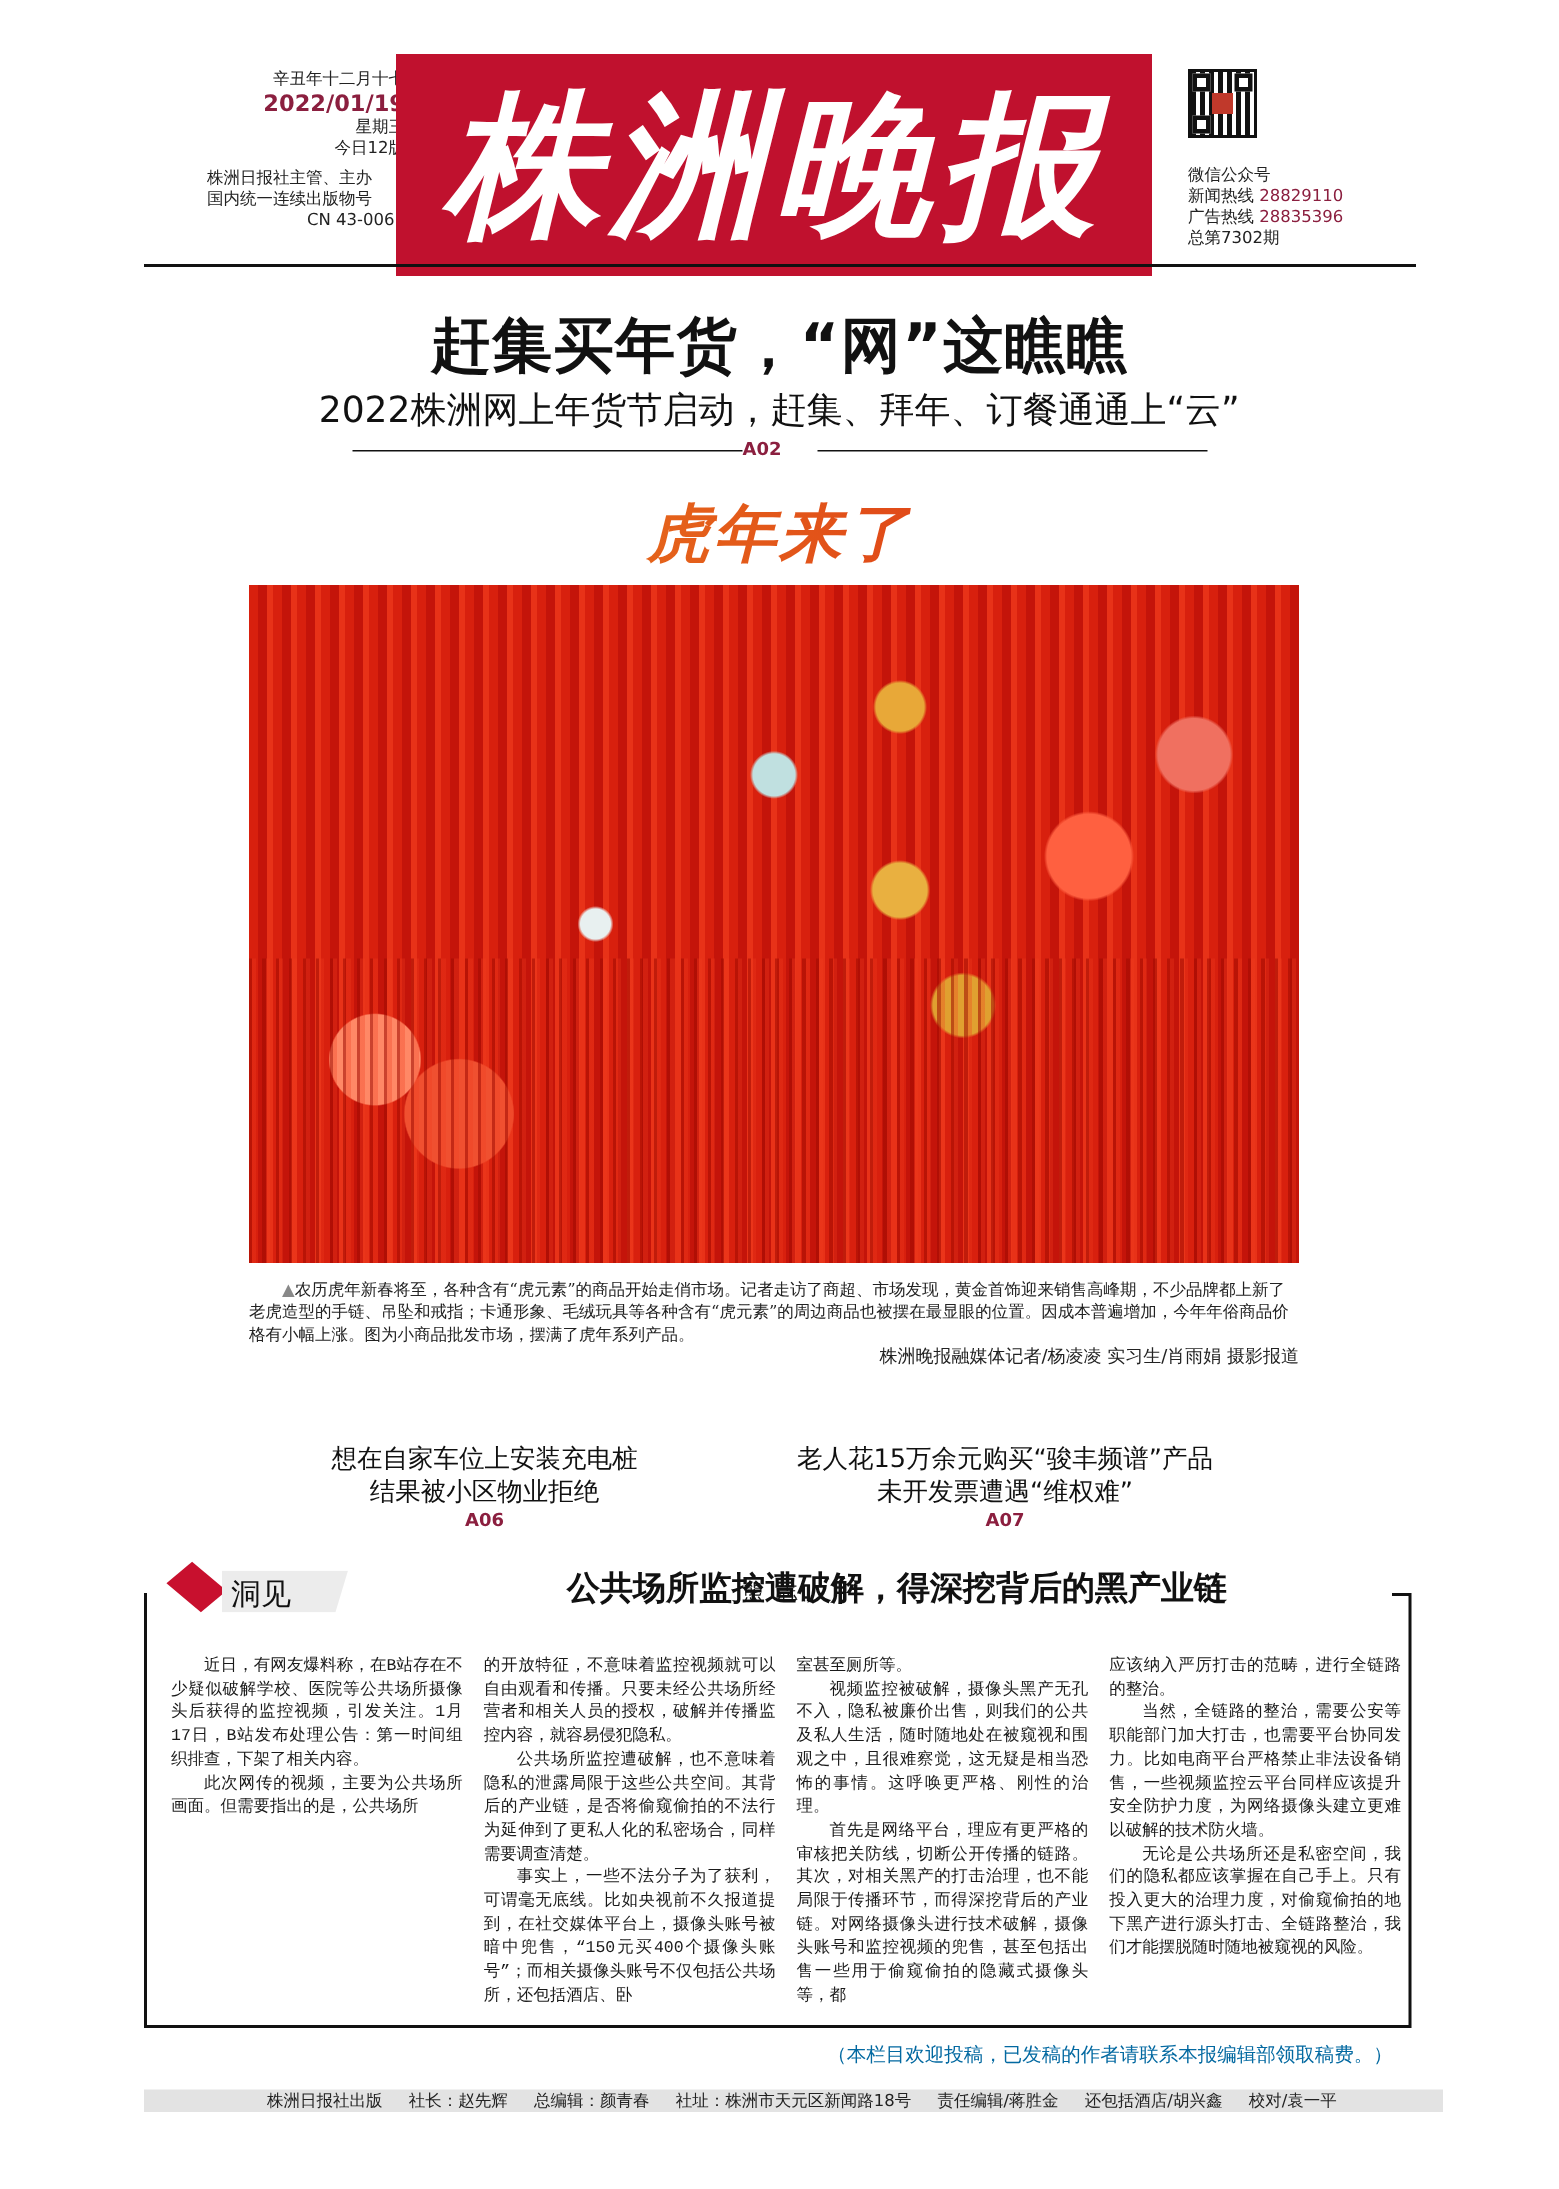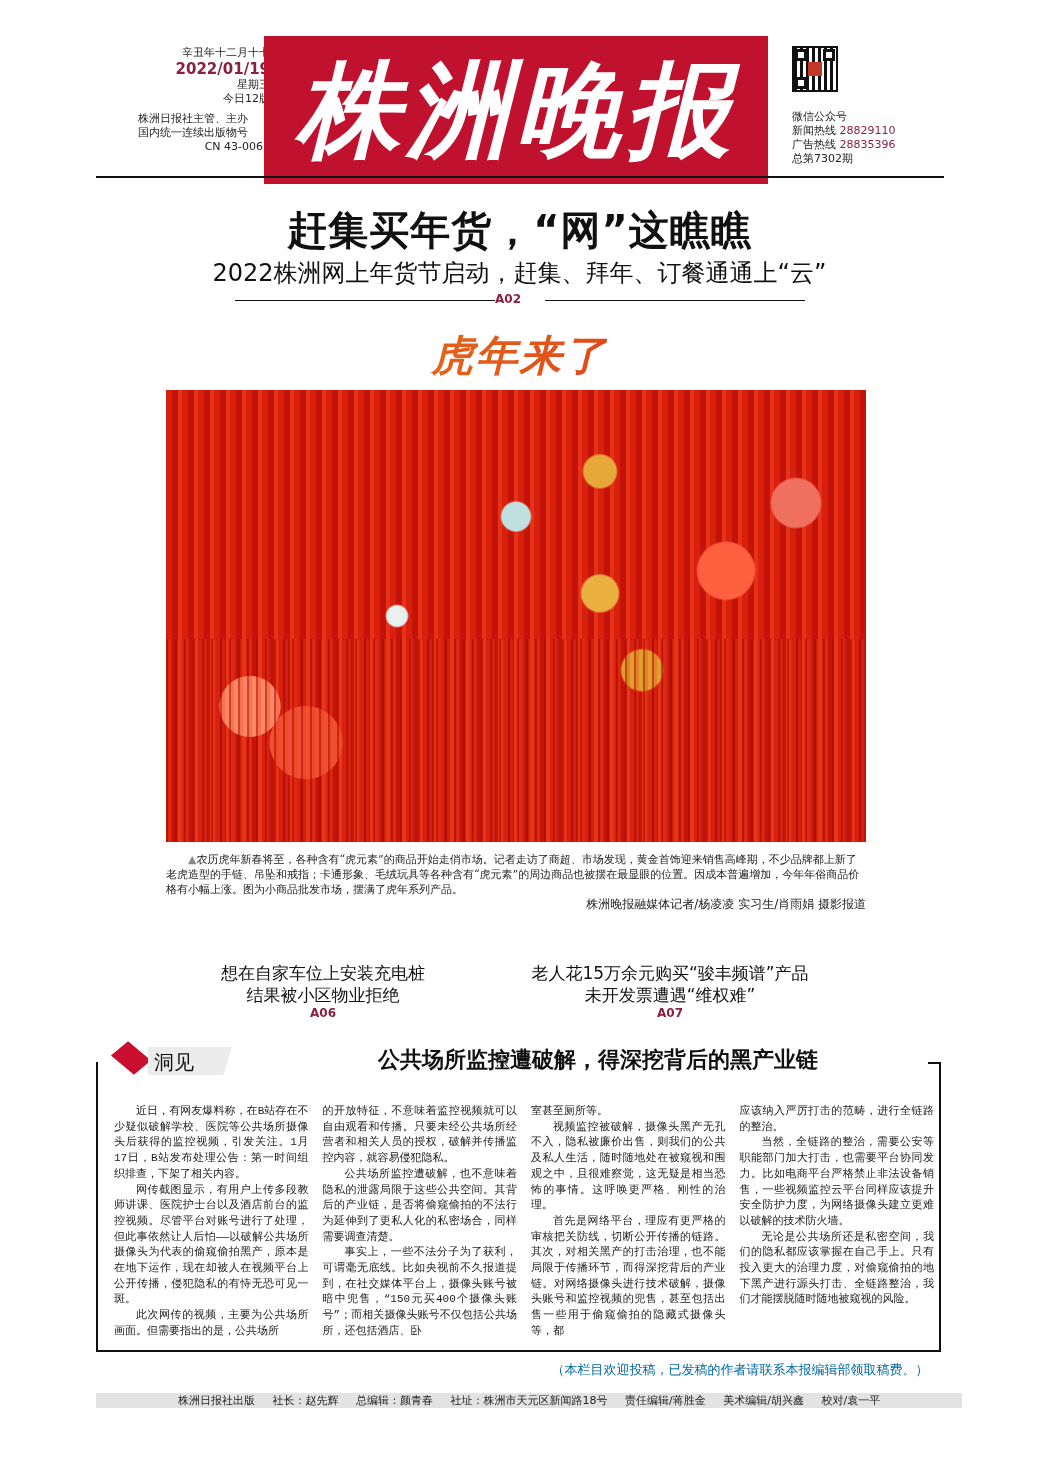--- a/index.html
+++ b/index.html
@@ -133,21 +133,20 @@
   <div class="t">洞见</div>
 </div>
 <div class="abs col-title-wrap">
   <span class="col-title">公共场所监控遭破解，得深挖背后的黑产业链</span>
 </div>
 <div class="abs author">熊志</div>
 
 <div class="abs cols">
   <div class="col">
     <p>近日，有网友爆料称，在B站存在不少疑似破解学校、医院等公共场所摄像头后获得的监控视频，引发关注。1月17日，B站发布处理公告：第一时间组织排查，下架了相关内容。</p>
-    <p>网传截图显示，有用户上传多段教师讲课、医院护士台以及酒店前台的监控视频。尽管平台对账号进行了处理，但此事依然让人后怕——以破解公共场所摄像头为代表的偷窥偷拍黑产，原本是在地下运作，现在却被人在视频平台上公开传播，侵犯隐私的有恃无恐可见一斑。</p>
     <p>此次网传的视频，主要为公共场所画面。但需要指出的是，公共场所</p>
   </div>
   <div class="col">
     <p class="cont">的开放特征，不意味着监控视频就可以自由观看和传播。只要未经公共场所经营者和相关人员的授权，破解并传播监控内容，就容易侵犯隐私。</p>
     <p>公共场所监控遭破解，也不意味着隐私的泄露局限于这些公共空间。其背后的产业链，是否将偷窥偷拍的不法行为延伸到了更私人化的私密场合，同样需要调查清楚。</p>
     <p>事实上，一些不法分子为了获利，可谓毫无底线。比如央视前不久报道提到，在社交媒体平台上，摄像头账号被暗中兜售，“150元买400个摄像头账号”；而相关摄像头账号不仅包括公共场所，还包括酒店、卧</p>
   </div>
   <div class="col">
     <p class="cont">室甚至厕所等。</p>
     <p>视频监控被破解，摄像头黑产无孔不入，隐私被廉价出售，则我们的公共及私人生活，随时随地处在被窥视和围观之中，且很难察觉，这无疑是相当恐怖的事情。这呼唤更严格、刚性的治理。</p>
@@ -161,15 +160,15 @@
 </div>
 
 <div class="abs note">（本栏目欢迎投稿，已发稿的作者请联系本报编辑部领取稿费。）</div>
 
 <div class="abs footer">
   <span style="margin-left:82px">株洲日报社出版</span>
   <span>社长：赵先辉</span>
   <span>总编辑：颜青春</span>
   <span>社址：株洲市天元区新闻路18号</span>
   <span>责任编辑/蒋胜金</span>
-  <span>美术编辑/胡兴鑫</span>
+  <span>还包括酒店/胡兴鑫</span>
   <span>校对/袁一平</span>
 </div>
 
 </body></html>

